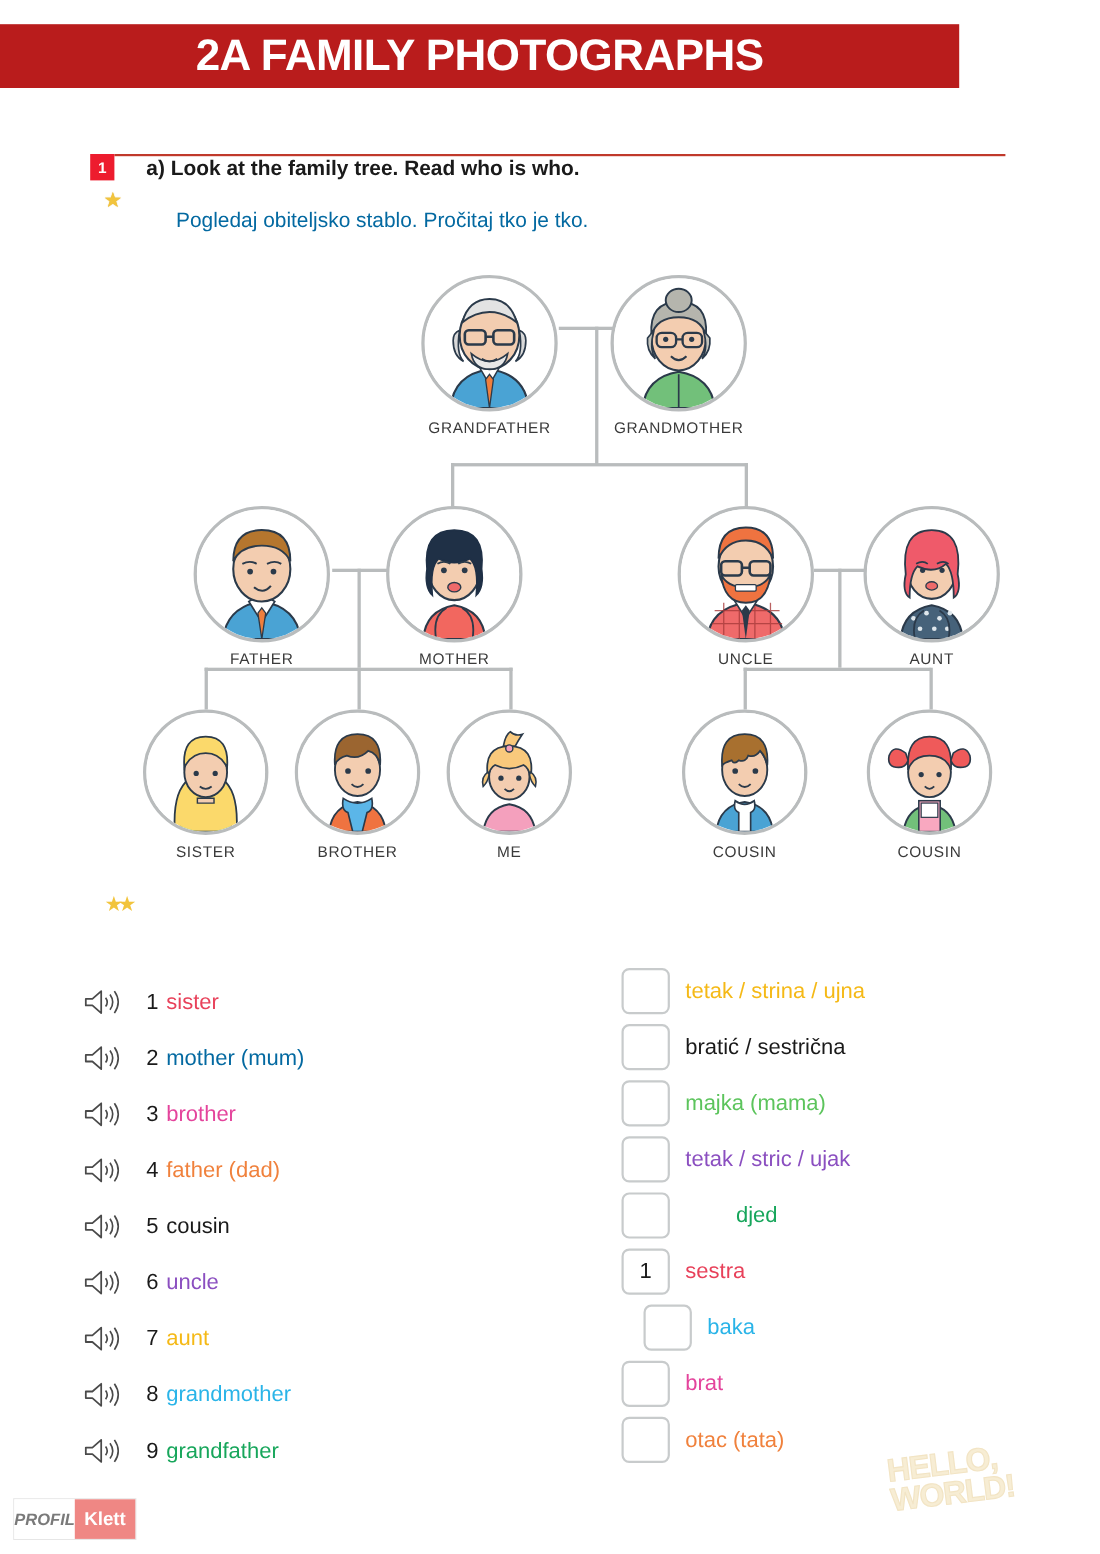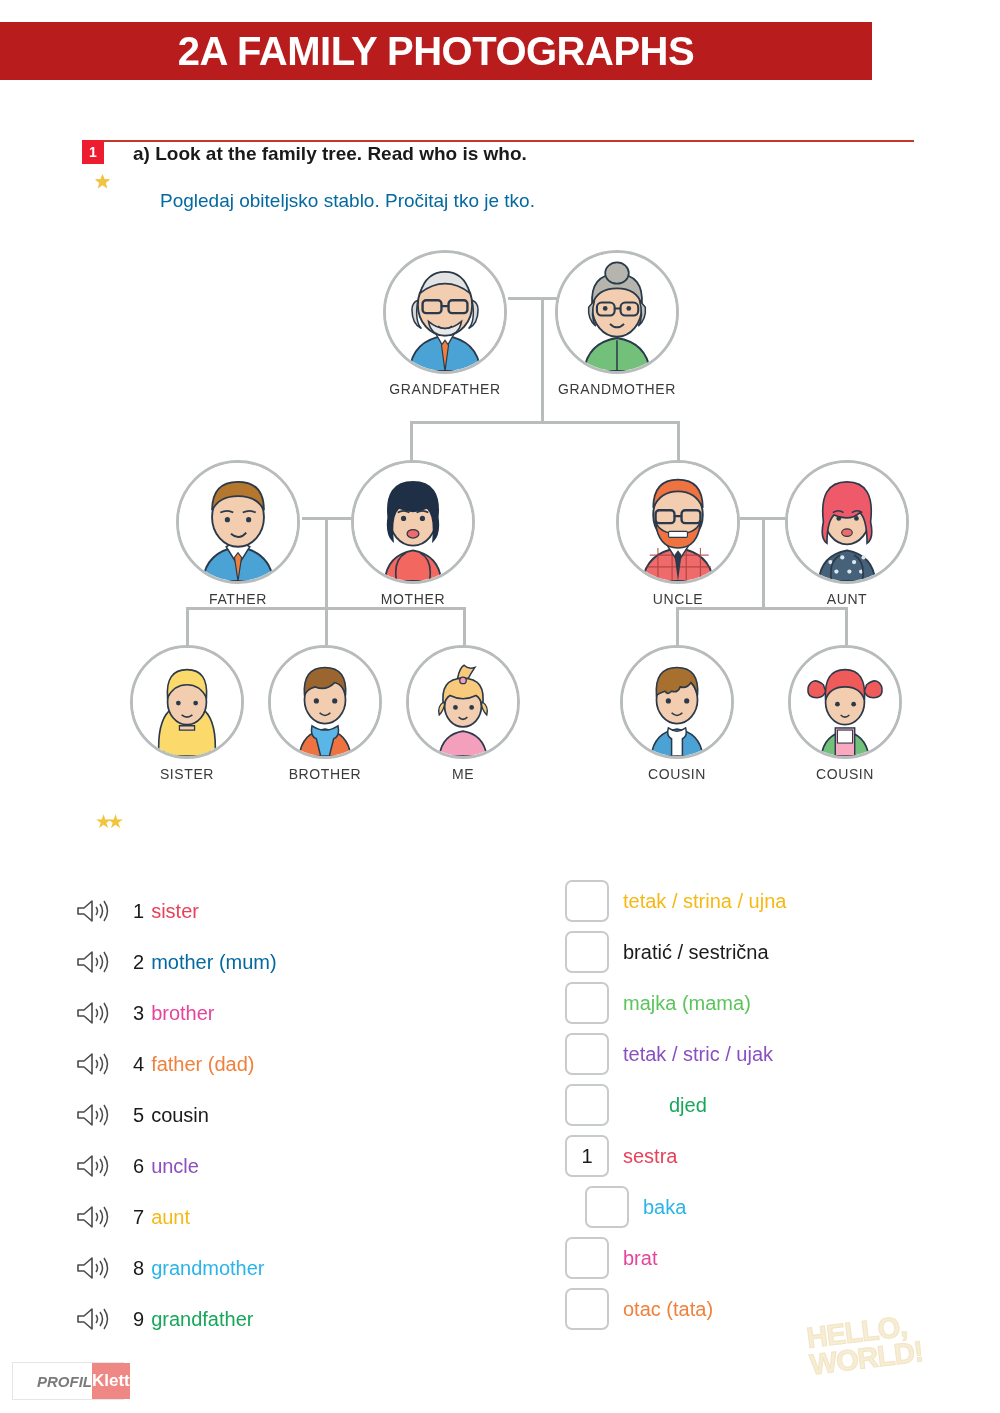--- a/index.html
+++ b/index.html
@@ -88,21 +88,21 @@
     width: 44px; height: 42px; border: 2px solid #c8cbcc; border-radius: 7px;
     background: #fff; margin-right: 14px;
     display: flex; align-items: center; justify-content: center;
     font-size: 20px; color: #1a1a1a;
   }
   .hr-word { font-size: 20px; }
 
   
   .logo {
     position: absolute; left: 12px; top: 1362px;
-    width: 112px; height: 38px; display: flex; border: 1px solid #e6e6e6; padding-left: 24px;
+    width: 112px; height: 38px; display: flex; border: 1px solid #e6e6e6;
   }
   .logo-left {
     flex: 0 0 52px; background: #ffffff; color: #7a7a7a;
     font-size: 15px; font-weight: bold; font-style: italic;
     display: flex; align-items: center; justify-content: center;
   }
   .logo-right {
     flex: 1; background: #ef8784; color: #ffffff;
     font-size: 17px; font-weight: bold;
     display: flex; align-items: center; justify-content: center;

